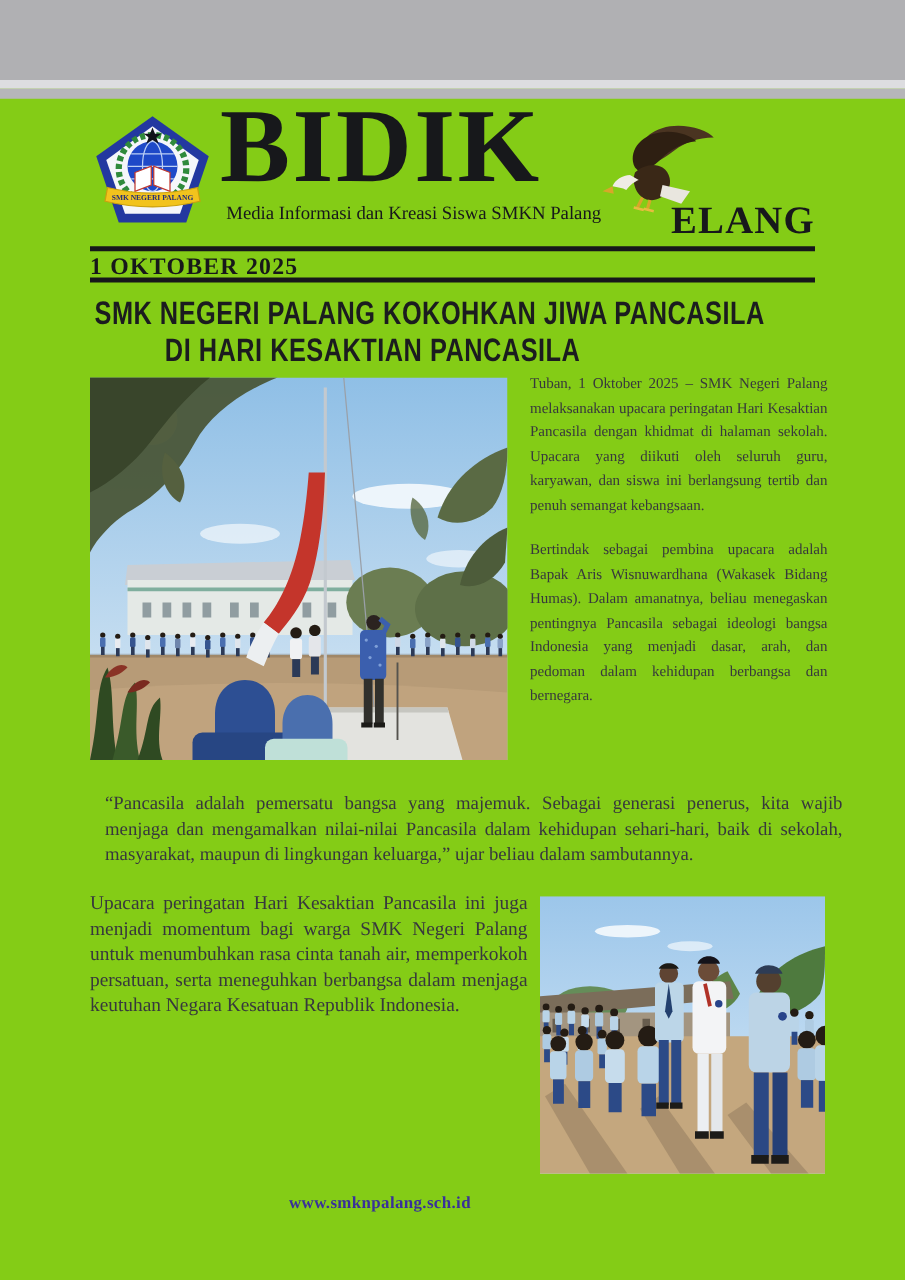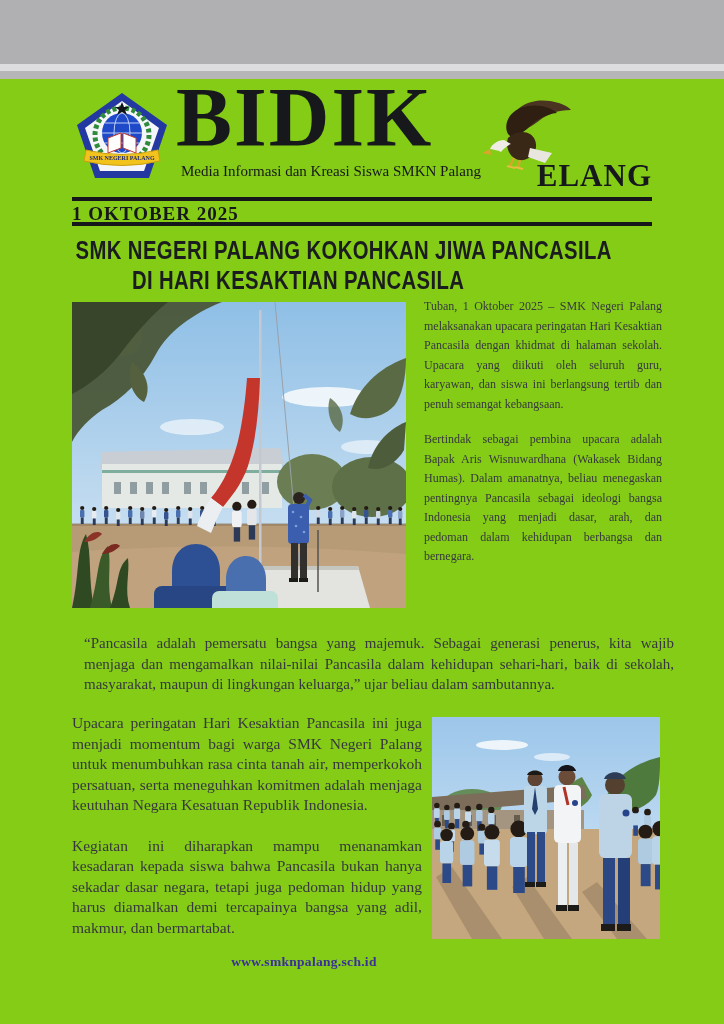--- a/index.html
+++ b/index.html
@@ -209,22 +209,21 @@
   </svg>
 
   <div class="abs" id="col-right">
     <p>Tuban, 1 Oktober 2025 – SMK Negeri Palang melaksanakan upacara peringatan Hari Kesaktian Pancasila dengan khidmat di halaman sekolah. Upacara yang diikuti oleh seluruh guru, karyawan, dan siswa ini berlangsung tertib dan penuh semangat kebangsaan.</p>
     <p>Bertindak sebagai pembina upacara adalah Bapak Aris Wisnuwardhana (Wakasek Bidang Humas). Dalam amanatnya, beliau menegaskan pentingnya Pancasila sebagai ideologi bangsa Indonesia yang menjadi dasar, arah, dan pedoman dalam kehidupan berbangsa dan bernegara.</p>
   </div>
 
   <div class="abs" id="quote-block">“Pancasila adalah pemersatu bangsa yang majemuk. Sebagai generasi penerus, kita wajib menjaga dan mengamalkan nilai-nilai Pancasila dalam kehidupan sehari-hari, baik di sekolah, masyarakat, maupun di lingkungan keluarga,” ujar beliau dalam sambutannya.</div>
 
   <div class="abs" id="col-left">
-    <p>Upacara peringatan Hari Kesaktian Pancasila ini juga menjadi momentum bagi warga SMK Negeri Palang untuk menumbuhkan rasa cinta tanah air, memperkokoh persatuan, serta meneguhkan komitmen adalah menjaga keutuhan Negara Kesatuan Republik Indonesia.</p>
-    <p>Kegiatan ini diharapkan mampu menanamkan kesadaran kepada siswa bahwa Pancasila bukan hanya sekadar dasar negara, tetapi juga pedoman hidup yang harus diamalkan demi tercapainya bangsa yang adil, makmur, dan bermartabat.</p>
+    <p>Upacara peringatan Hari Kesaktian Pancasila ini juga menjadi momentum bagi warga SMK Negeri Palang untuk menumbuhkan rasa cinta tanah air, memperkokoh persatuan, serta meneguhkan berbangsa dalam menjaga keutuhan Negara Kesatuan Republik Indonesia.</p>
   </div>
 
   <svg class="abs" id="photo2" viewBox="0 0 228 222" preserveAspectRatio="none">
     <defs>
       <linearGradient id="sky2" x1="0" y1="0" x2="0" y2="1">
         <stop offset="0" stop-color="#9cc6ea"></stop>
           <stop offset="1" stop-color="#d9eaf7"></stop>
       </linearGradient>
       <g id="st2">
           <circle cx="2.2" cy="2" r="2.1" fill="#241c14"></circle>

